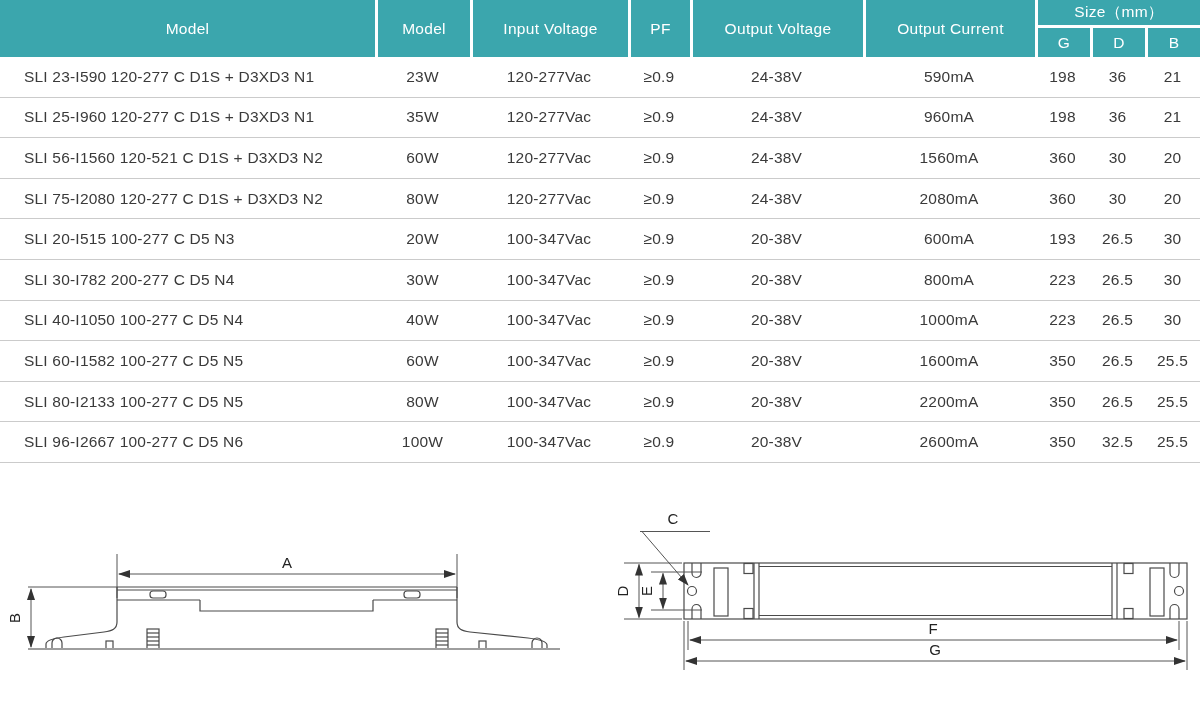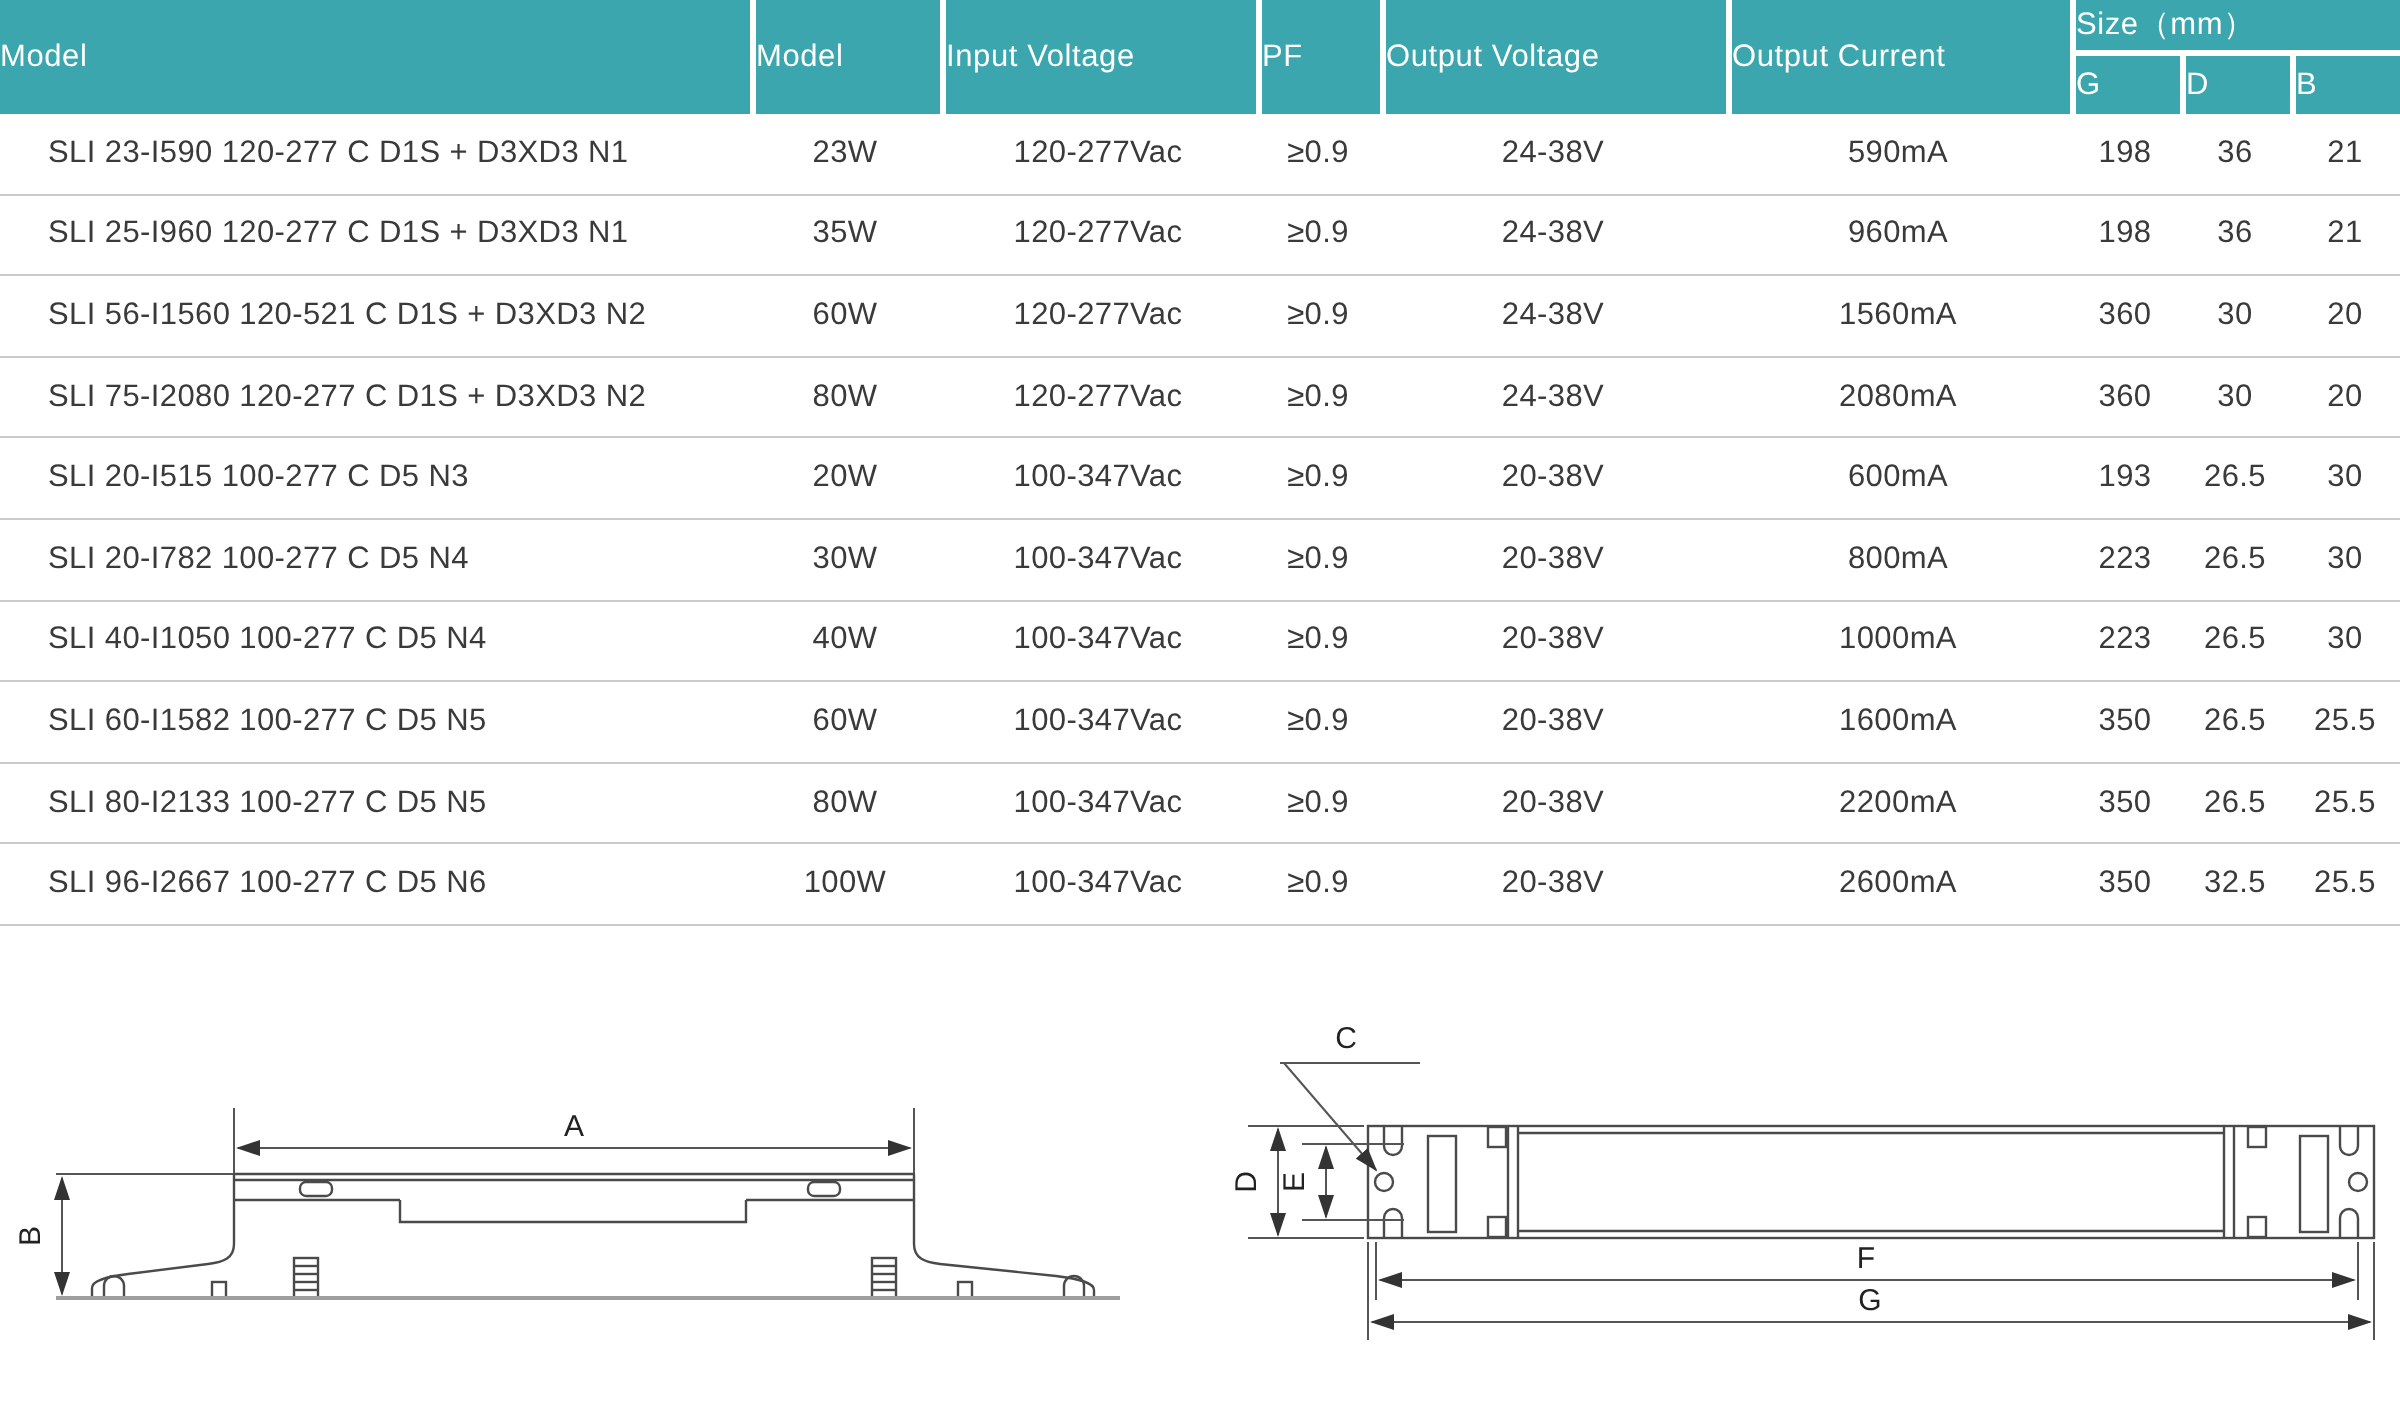--- a/index.html
+++ b/index.html
@@ -17,21 +17,21 @@
     width:1200px;height:713px;overflow:hidden;
     font-family:"Liberation Sans","DejaVu Sans",sans-serif;
     color:var(--text);
   }
   table.spec{
     width:1200px;border-collapse:separate;border-spacing:0;table-layout:fixed;
   }
   table.spec th{
     background:var(--teal);color:var(--headertext);
     font-size:15.5px;font-weight:normal;letter-spacing:.3px;
-    text-align:left;vertical-align:middle;
+    text-align:center;vertical-align:middle;
   }
   table.spec thead tr.hrow1{height:28px;}
   table.spec thead tr.hrow2{height:29px;}
   th.sep{border-left:3px solid #fff;}
   th.size-group{border-bottom:3px solid #fff;}
   table.spec td{
     font-size:15.5px;letter-spacing:.2px;color:var(--text);
     text-align:center;vertical-align:middle;height:40.6px;
     border-bottom:1px solid var(--rowline);
     white-space:nowrap;overflow:hidden;
@@ -125,21 +125,21 @@
         <td>20W</td>
         <td>100-347Vac</td>
         <td>≥0.9</td>
         <td>20-38V</td>
         <td>600mA</td>
         <td>193</td>
         <td>26.5</td>
         <td>30</td>
       </tr>
       <tr>
-        <td class="model">SLI 20-I782 100-277 C D5 N4</td>
+        <td class="model">SLI 30-I782 200-277 C D5 N4</td>
         <td>30W</td>
         <td>100-347Vac</td>
         <td>≥0.9</td>
         <td>20-38V</td>
         <td>800mA</td>
         <td>223</td>
         <td>26.5</td>
         <td>30</td>
       </tr>
       <tr>

